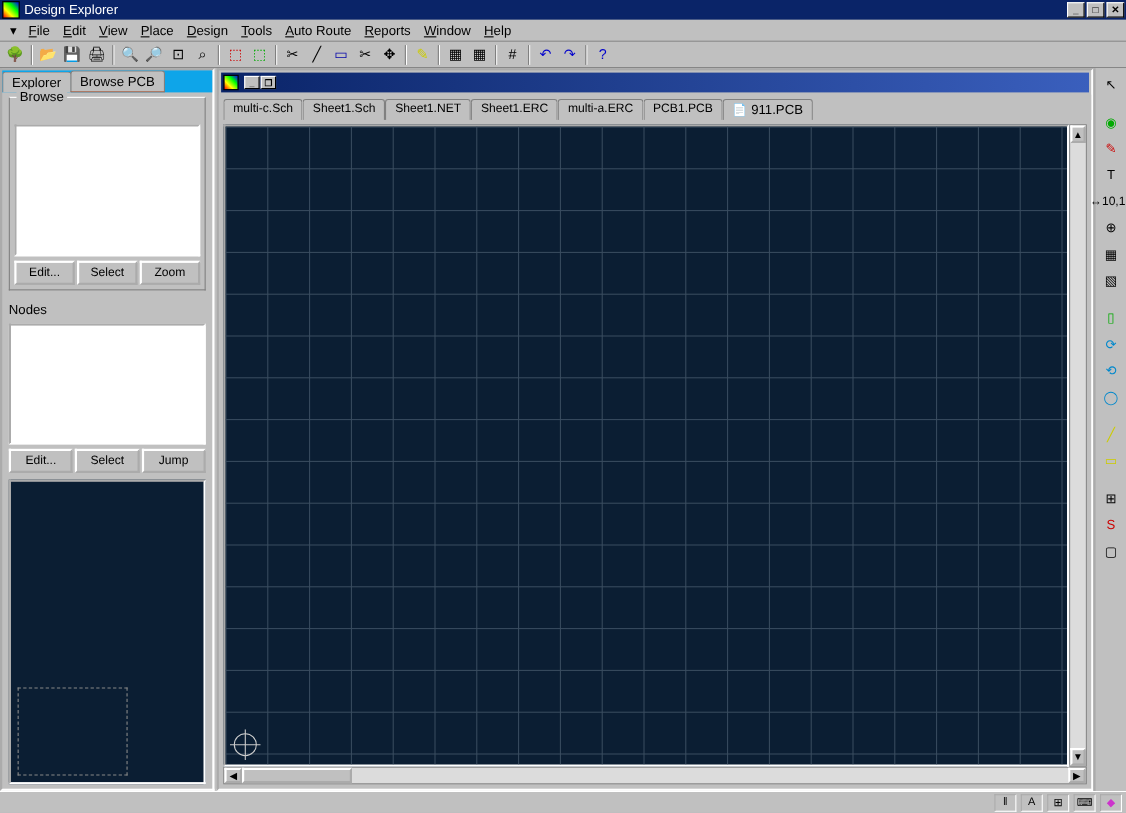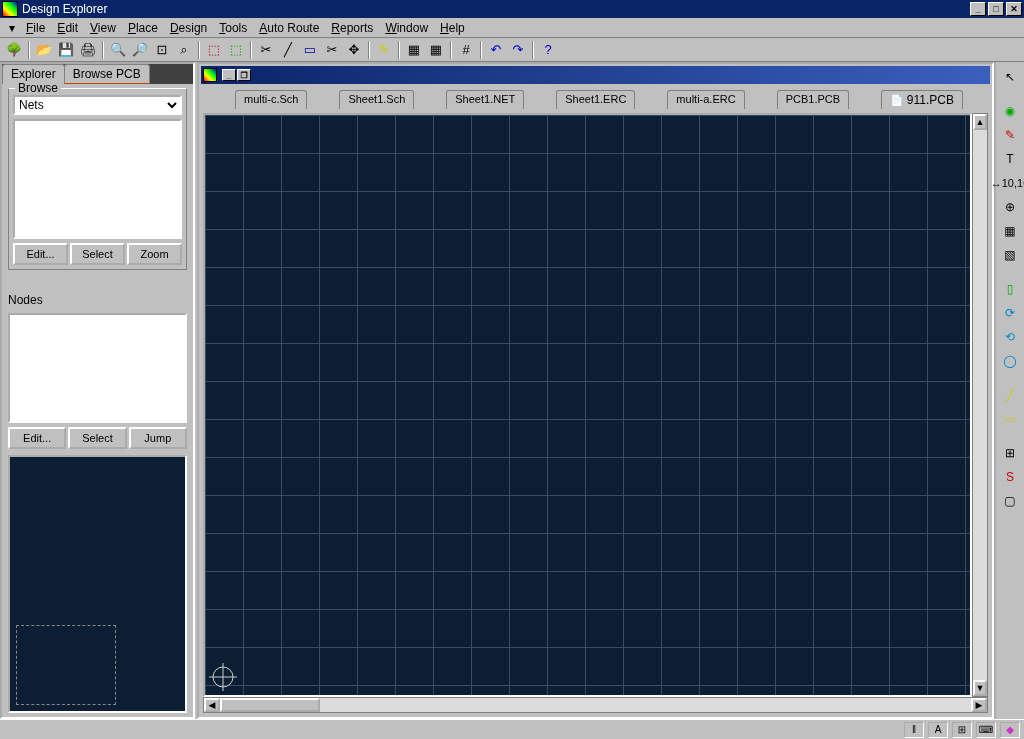--- a/index.html
+++ b/index.html
@@ -21,46 +21,46 @@
 
 .toolbar { height: 24px; background: #c0c0c0; display: flex; align-items: center; padding: 2px 4px; gap: 2px; border-bottom: 1px solid #808080; }
 .tbtn { width: 20px; height: 20px; display: flex; align-items: center; justify-content: center; cursor: pointer; border: 1px solid transparent; font-size: 13px; }
 .tsep { width: 2px; height: 18px; border-left: 1px solid #808080; border-right: 1px solid #fff; margin: 0 2px; }
 
 
 .main { display: flex; height: calc(739px - 18px - 20px - 24px - 20px); background: #c0c0c0; }
 
 
 .leftpanel { width: 195px; background: #c0c0c0; border: 2px inset #fff; display: flex; flex-direction: column; }
-.lp-tabs { display: flex; height: 20px; background: #404040; }
+.lp-tabs { display: flex; height: 20px; background: #0ea5e9; align-items: center; }
 .lp-tab { padding: 2px 8px; border: 1px solid #808080; border-bottom: none; background: #c0c0c0; cursor: pointer; border-top-left-radius: 3px; border-top-right-radius: 3px; margin-right: -1px; }
 .lp-tab.active { background: #c0c0c0; border-bottom: 1px solid #c2410c; position: relative; z-index: 1; }
 
 .lp-content { padding: 4px 6px; flex: 1; display: flex; flex-direction: column; }
-.lp-group { border: 1px solid #808080; border-top: 1px solid #fff; padding: 6px 4px 4px; margin-bottom: 19px; position: relative; }
+.lp-group { border: 1px solid #808080; border-top: 1px solid #fff; padding: 20px 4px 4px; margin-bottom: 6px; position: relative; }
 .lp-group-title { position: absolute; top: -8px; left: 6px; background: #c0c0c0; padding: 0 3px; }
 
 .lp-select { width: 100%; height: 20px; background: #fff; border: 2px inset #fff; font-size: 12px; cursor: pointer; }
 .lp-list { width: 100%; height: 120px; background: #fff; border: 2px inset #fff; margin-top: 4px; }
 .lp-btnrow { display: flex; gap: 2px; margin-top: 4px; }
 .lp-btn { flex: 1; height: 22px; background: #c0c0c0; border: 2px outset #fff; cursor: pointer; font-size: 11px; overflow: hidden; white-space: nowrap; }
 
 .lp-nodes-label { margin: 4px 0 2px; }
 .lp-preview { flex: 1; min-height: 150px; background: #0b1e33; border: 2px inset #fff; position: relative; }
 .lp-preview .outline { position: absolute; left: 6px; bottom: 6px; width: 100px; height: 80px; border: 1px dashed #888; }
 
 
 .workarea { flex: 1; background: #c0c0c0; display: flex; flex-direction: column; border: 2px inset #fff; margin-left: 2px; }
 .doc-title { background: linear-gradient(to right, #0a2468, #3a5fbd); height: 18px; display: flex; align-items: center; color: #fff; padding: 0 2px; margin: 2px; }
 .doc-title .icon { width: 14px; height: 14px; margin-right: 4px; background: linear-gradient(45deg,#f00 0%,#ff0 33%,#0f0 66%,#00f 100%); border: 1px solid #000; }
 .doc-title .title { flex: 1; }
 .doc-title .winbtn { width: 14px; height: 12px; background: #c0c0c0; border: 1px solid #000; border-top-color: #fff; border-left-color: #fff; margin-left: 1px; display: flex; align-items: center; justify-content: center; font-size: 8px; font-weight: bold; color: #000; cursor: pointer; }
 
 .doc-tabs { display: flex; padding: 4px 4px 0; background: #c0c0c0; flex-wrap: nowrap; }
-.doc-tab { padding: 2px 8px; border: 1px solid #808080; border-bottom: none; background: #c0c0c0; cursor: pointer; border-top-left-radius: 3px; border-top-right-radius: 3px; white-space: nowrap; font-size: 11px; margin-left: 32px; }
+.doc-tab { padding: 2px 8px; border: 1px solid #808080; border-bottom: none; background: #c0c0c0; cursor: pointer; border-top-left-radius: 3px; border-top-right-radius: 3px; white-space: nowrap; font-size: 11px; }
 .doc-tab.active { background: #c0c0c0; font-weight: normal; }
 
 .canvas-wrap { flex: 1; margin: 4px; display: flex; flex-direction: column; }
 .canvas { flex: 1; background: #0b1e33; border: 2px inset #fff; position: relative; overflow: hidden; }
 .grid { position: absolute; inset: 0;
   background-image:
     linear-gradient(to right, #3a4d60 1px, transparent 1px),
     linear-gradient(to bottom, #3a4d60 1px, transparent 1px);
   background-size: 38px 38px;
 }
@@ -155,23 +155,20 @@
 <div class="main">
 
   <div class="leftpanel">
     <div class="lp-tabs">
       <div class="lp-tab">Explorer</div>
       <div class="lp-tab active">Browse PCB</div>
     </div>
     <div class="lp-content">
       <div class="lp-group">
         <div class="lp-group-title">Browse</div>
-        <select class="lp-select">
-          <option>Nets</option>
-        </select>
         <div class="lp-list"></div>
         <div class="lp-btnrow">
           <button class="lp-btn">Edit...</button>
           <button class="lp-btn">Select</button>
           <button class="lp-btn">Zoom</button>
         </div>
       </div>
       <div class="lp-nodes-label">Nodes</div>
       <div class="lp-list" style="height:110px"></div>
       <div class="lp-btnrow">

